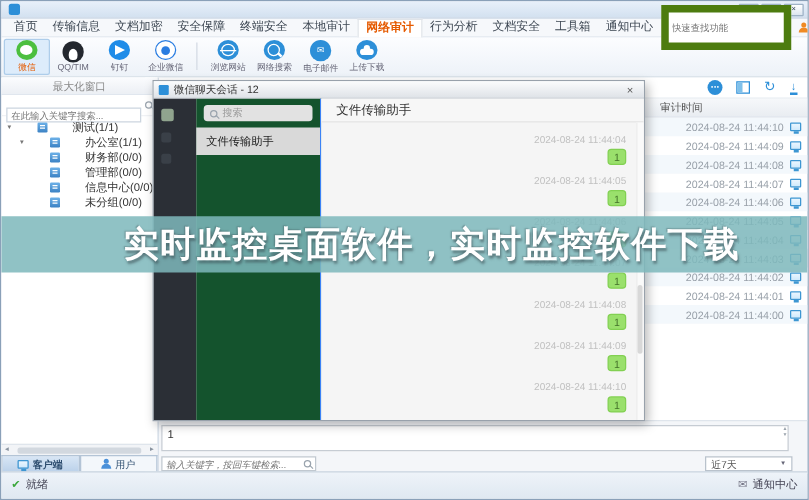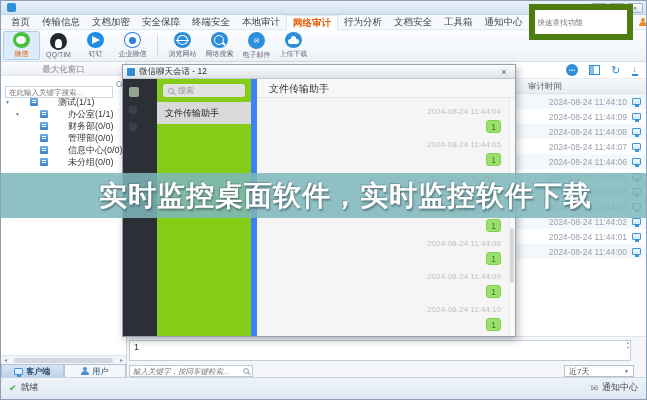--- a/index.html
+++ b/index.html
@@ -107,21 +107,21 @@
   
   .popup{position:absolute;left:121px;top:2px;width:394px;height:273px;background:#fff;border:1px solid #98a1ab;box-shadow:2px 3px 8px rgba(0,0,0,.28);z-index:5;}
   .p-title{height:14px;background:linear-gradient(#fbfcfd,#dfe3e8);border-bottom:1px solid #c2c8cf;display:flex;align-items:center;padding:0 4px;gap:4px;}
   .p-ico{width:8px;height:8px;background:#2d8fd8;border-radius:1px;flex:none;}
   .p-title-text{font-size:8.5px;color:#333;flex:1;}
   .p-close{font-size:9px;color:#555;width:14px;text-align:center;}
   .p-body{display:flex;height:257px;}
   .p-nav{width:34px;background:#2b2f36;padding-top:8px;display:flex;flex-direction:column;align-items:flex-start;gap:9px;padding-left:6px;}
   .p-avatar{width:10px;height:10px;background:#90a48e;border-radius:2px;}
   .p-navdot{width:8px;height:8px;background:#3a4048;border-radius:2px;}
-  .p-list{width:100px;background:#84cc16;border-right:6px solid #3b82f6;}
+  .p-list{width:100px;background:#14532d;border-right:1px solid #3b82f6;}
   .p-search{margin:5px 6px;height:13px;background:#e2e2e2;border-radius:3px;display:flex;align-items:center;gap:4px;padding:0 5px;font-size:8px;color:#999;}
   .p-contact{height:22px;background:#d9d9d9;display:flex;align-items:center;padding-left:8px;font-size:9px;color:#222;}
   .p-chat{flex:1;background:#f5f5f5;position:relative;overflow:hidden;}
   .p-chat-header{height:19px;line-height:19px;padding-left:12px;font-size:10px;color:#333;border-bottom:1px solid #e3e3e3;background:#f7f7f7;}
   .p-msgs{padding:9px 14px 0 0;}
   .pmsg{height:33px;text-align:right;}
   .pm-time{font-size:8px;color:#c0c0c0;}
   .pm-bubble{display:inline-block;margin-top:3px;min-width:15px;height:13px;line-height:12px;background:#9ae06c;border:1px solid #82d052;border-radius:3px;font-size:8.5px;color:#44722a;text-align:center;padding:0 2px;}
   .p-scroll{position:absolute;right:0;top:19px;bottom:0;width:6px;background:#fafafa;border-left:1px solid #ececec;}
   .p-thumb{position:absolute;right:1px;top:130px;width:4px;height:55px;background:#d8d8d8;border-radius:2px;}

